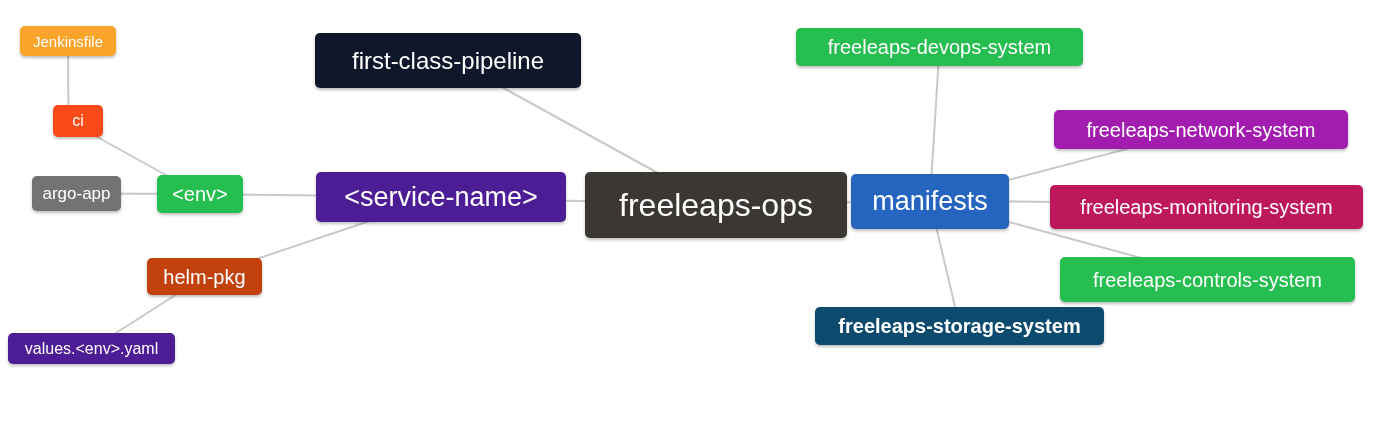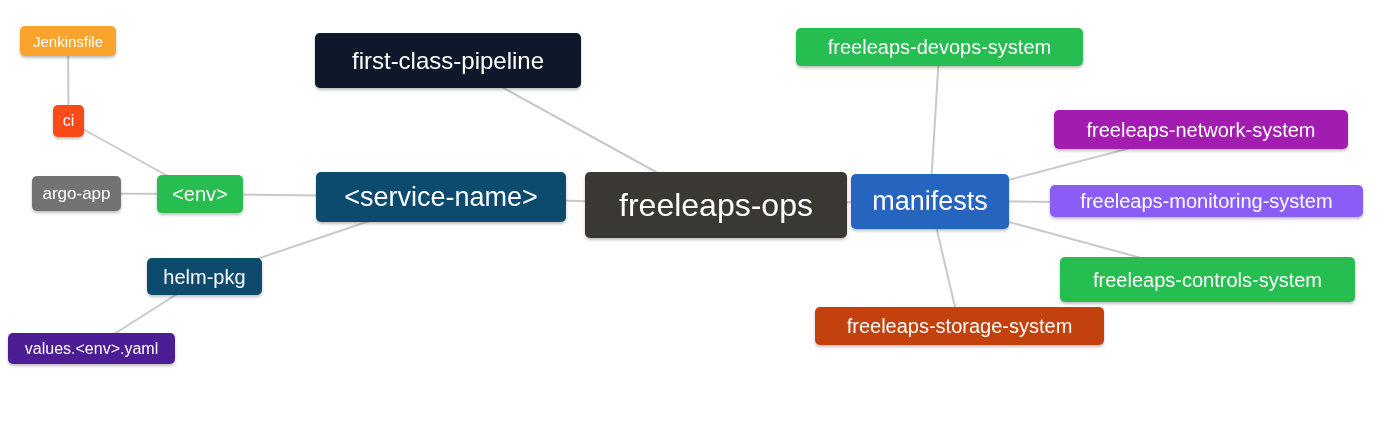--- a/index.html
+++ b/index.html
@@ -47,28 +47,28 @@
       <line x1="441" y1="197" x2="716" y2="205" stroke="#C9C9C9" stroke-width="2"></line>
       <line x1="716" y1="205" x2="930" y2="200.5" stroke="#C9C9C9" stroke-width="2"></line>
       <line x1="930" y1="200.5" x2="939.5" y2="47" stroke="#C9C9C9" stroke-width="2"></line>
       <line x1="930" y1="200.5" x2="1201" y2="129.5" stroke="#C9C9C9" stroke-width="2"></line>
       <line x1="930" y1="200.5" x2="1206.5" y2="204" stroke="#C9C9C9" stroke-width="2"></line>
       <line x1="930" y1="200.5" x2="1207.5" y2="276" stroke="#C9C9C9" stroke-width="2"></line>
       <line x1="930" y1="200.5" x2="959.5" y2="326" stroke="#C9C9C9" stroke-width="2"></line>
     </svg>
   <div id="node-layer">
       <div class="node" style="left: 20px; top: 26px; width: 96px; height: 30px; font-size: 15px; background: rgb(249, 164, 43); text-align: center;">Jenkinsfile</div>
-      <div class="node" style="left: 53px; top: 105px; width: 31px; height: 32px; font-size: 16px; background: rgb(249, 74, 24);">ci</div>
+      <div class="node" style="left: 53px; top: 105px; width: 50px; height: 32px; font-size: 16px; background: rgb(249, 74, 24);">ci</div>
       <div class="node" style="left: 32px; top: 176px; width: 89px; height: 35px; font-size: 17px; background: #737373;">argo-app</div>
       <div class="node" style="left: 157px; top: 175px; width: 86px; height: 38px; font-size: 20px; background: rgb(38, 190, 80);">&lt;env&gt;</div>
-      <div class="node" style="left: 147px; top: 258px; width: 115px; height: 37px; font-size: 20px; background: #0c4a6e;">helm-pkg</div>
+      <div class="node" style="left: 147px; top: 258px; width: 115px; height: 37px; font-size: 20px; background: #c2410c;">helm-pkg</div>
       <div class="node" style="left: 8px; top: 333px; width: 167px; height: 31px; font-size: 16px; background: #4c1d95;">values.&lt;env&gt;.yaml</div>
       <div class="node" style="left: 315px; top: 33px; width: 266px; height: 55px; font-size: 24px; background: #0f172a;">first-class-pipeline</div>
-      <div class="node" style="left: 316px; top: 172px; width: 250px; height: 50px; font-size: 27px; background: #0c4a6e;">&lt;service-name&gt;</div>
+      <div class="node" style="left: 316px; top: 172px; width: 250px; height: 50px; font-size: 27px; background: #4c1d95;">&lt;service-name&gt;</div>
       <div class="node" style="left: 585px; top: 172px; width: 262px; height: 66px; font-size: 32px; background: rgb(59, 56, 52);">freeleaps-ops</div>
       <div class="node" style="left: 851px; top: 174px; width: 158px; height: 55px; font-size: 27px; background: rgb(37, 101, 192);">manifests</div>
       <div class="node" style="left: 796px; top: 28px; width: 287px; height: 38px; font-size: 20px; background: rgb(38, 190, 80);">freeleaps-devops-system</div>
       <div class="node" style="left: 1054px; top: 110px; width: 294px; height: 39px; font-size: 20px; background: #a21caf;">freeleaps-network-system</div>
-      <div class="node" style="left: 1050px; top: 185px; width: 313px; height: 32px; font-size: 20px; background: #8b5cf6;">freeleaps-monitoring-system</div>
+      <div class="node" style="left: 1050px; top: 185px; width: 313px; height: 44px; font-size: 20px; background: #be185d;">freeleaps-monitoring-system</div>
       <div class="node" style="left: 1060px; top: 257px; width: 295px; height: 45px; font-size: 20px; background: rgb(38, 190, 80);">freeleaps-controls-system</div>
-      <div class="node" style="left: 815px; top: 307px; width: 289px; height: 38px; font-size: 20px; background: #c2410c;">freeleaps-storage-system</div>
+      <div class="node" style="left: 815px; top: 307px; width: 289px; height: 38px; font-size: 20px; background: #0c4a6e; font-weight: bold;">freeleaps-storage-system</div>
     </div>
 </div>
 
 </body></html>

